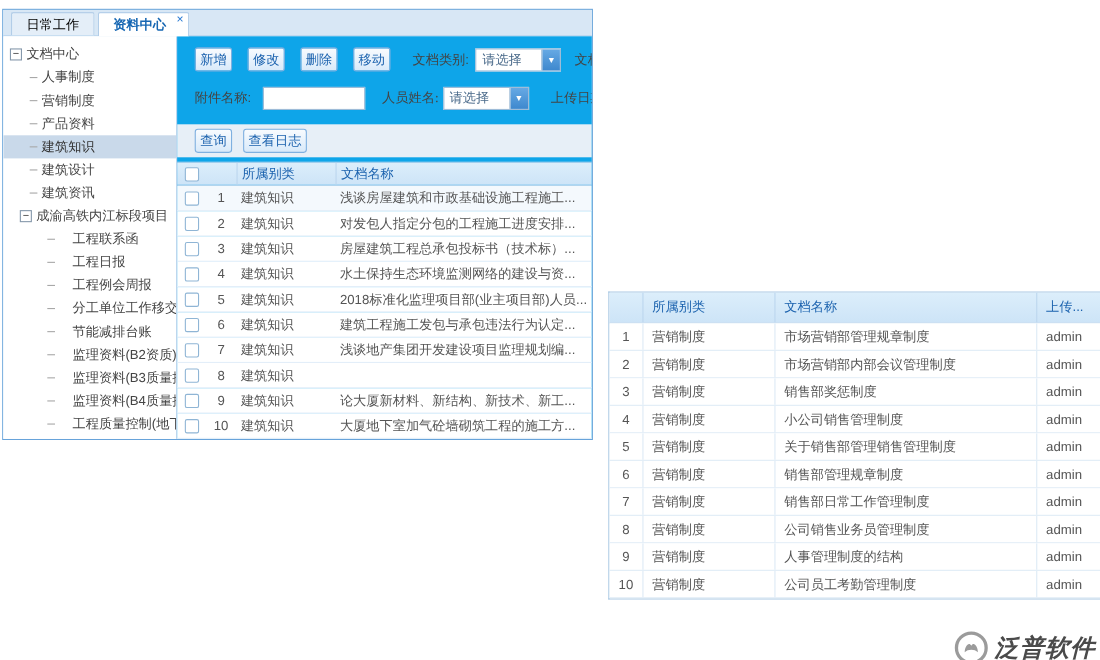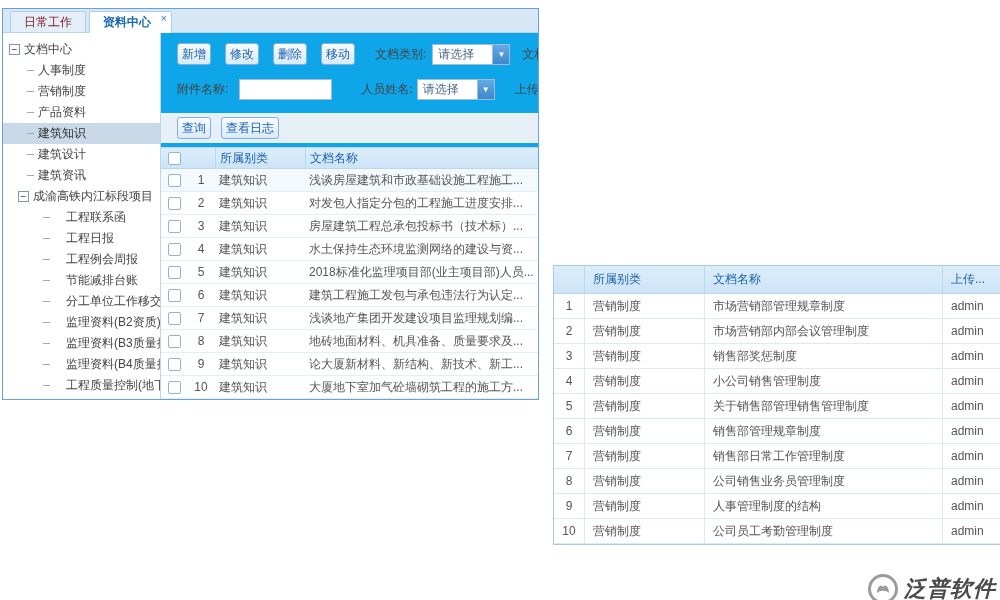--- a/index.html
+++ b/index.html
@@ -9,21 +9,21 @@
     background:#ffffff;
     font-family:"Liberation Sans","DejaVu Sans",sans-serif;
   }
 
   
   .panel1 { position:absolute; left:2px; top:8px; width:537px; height:392px;
             border:1px solid #67a3da; background:#fff; }
   .tabbar { height:24px; background:#d8e7f5; display:flex; padding-left:7px;
             border-bottom:1px solid #b9d4ee; }
   .tab { position:relative; display:flex; align-items:center; margin-top:2px;
-         padding:0 13px; font-size:12px; color:#7f1d1d; background:#e4eef8;
+         padding:0 13px; font-size:12px; color:#000000; background:#e4eef8;
          border:1px solid #b2cde8; border-bottom:none; border-radius:2px 2px 0 0;
          margin-right:3px; cursor:default; }
   .tab.active { background:#ffffff; color:#1767b3; font-weight:bold; padding-right:20px;
                 margin-bottom:-1px; z-index:2; }
   .tab-close { position:absolute; top:1px; right:4px; font-size:11px; line-height:11px;
                color:#2b7bd3; font-weight:normal; }
   .p1body { display:flex; height:calc(100% - 24px); }
 
   
   .tree { width:158px; border-right:1px solid #bdd6ee; padding-top:6px; overflow:hidden;
@@ -44,21 +44,21 @@
   .content { flex:1; display:flex; flex-direction:column; overflow:hidden; background:#0ea5e9; }
   .filters { padding:10px 0 0 16px; overflow:hidden; }
   .frow { display:flex; align-items:center; height:22px; margin-bottom:13px; white-space:nowrap; }
   .btn { height:22px; display:inline-flex; align-items:center; justify-content:center;
          padding:0 4px; min-width:34px; margin-right:14px; font-size:12px; color:#1b62ae;
          background:linear-gradient(#f8fbfe,#d9eafa); border:1px solid #7fb0e0;
          border-radius:3px; cursor:default; }
   .lbl { font-size:12px; color:#444; }
   .mlA { margin-left:6px; margin-right:6px; }
   .ml12 { margin-left:12px; }
-  .ml15 { margin-left:29px; margin-right:4px;font-family:Liberation Serif, serif; }
+  .ml15 { margin-left:15px; margin-right:4px;font-family:Liberation Serif, serif; }
   .ml20b { margin-left:20px; }
   .mr6 { margin-right:6px; }
   .select { width:78px; height:21px; border:1px solid #9ebcd8; background:#fff;
             display:flex; align-items:stretch; flex:none; }
   .selval { flex:1; font-size:12px; color:#4a6a8a; padding-left:5px; display:flex; align-items:center; }
   .selbtn { width:17px; background:linear-gradient(#66a9e4,#3e88ce); color:#fff; font-size:8px;
             display:flex; align-items:center; justify-content:center; border-left:1px solid #9ebcd8; }
   .txt { width:93px; height:21px; margin-left:5px; border:1px solid #9ebcd8; font-size:12px;
          padding:0 4px; background:#fff; outline:none; }
   .qstrip { height:30px; background:#e7eff7; display:flex; align-items:center; padding-left:16px;text-align:right; }
@@ -154,25 +154,25 @@
       <div class="titem ind2">
         <span class="dash"></span>
         <span>工程日报</span>
       </div>
       <div class="titem ind2">
         <span class="dash"></span>
         <span>工程例会周报</span>
       </div>
       <div class="titem ind2">
         <span class="dash"></span>
+        <span>分工单位工作移交</span>
+      </div>
+      <div class="titem ind2">
+        <span class="dash"></span>
         <span>节能减排台账</span>
-      </div>
-      <div class="titem ind2">
-        <span class="dash"></span>
-        <span>分工单位工作移交</span>
       </div>
       <div class="titem ind2">
         <span class="dash"></span>
         <span>监理资料(B2资质)</span>
       </div>
       <div class="titem ind2">
         <span class="dash"></span>
         <span>监理资料(B3质量控制)</span>
       </div>
       <div class="titem ind2">
@@ -285,21 +285,20 @@
           <span class="c-num">7</span>
           <span class="c-cat">建筑知识</span>
           <span class="c-name">浅谈地产集团开发建设项目监理规划编...</span>
         </div>
         <div class="drow">
           <span class="c-check">
               <span class="checkbox"></span>
             </span>
           <span class="c-num">8</span>
           <span class="c-cat">建筑知识</span>
-          <span class="c-name">地砖地面材料、机具准备、质量要求及...</span>
         </div>
         <div class="drow">
           <span class="c-check">
               <span class="checkbox"></span>
             </span>
           <span class="c-num">9</span>
           <span class="c-cat">建筑知识</span>
           <span class="c-name">论大厦新材料、新结构、新技术、新工...</span>
         </div>
         <div class="drow">

